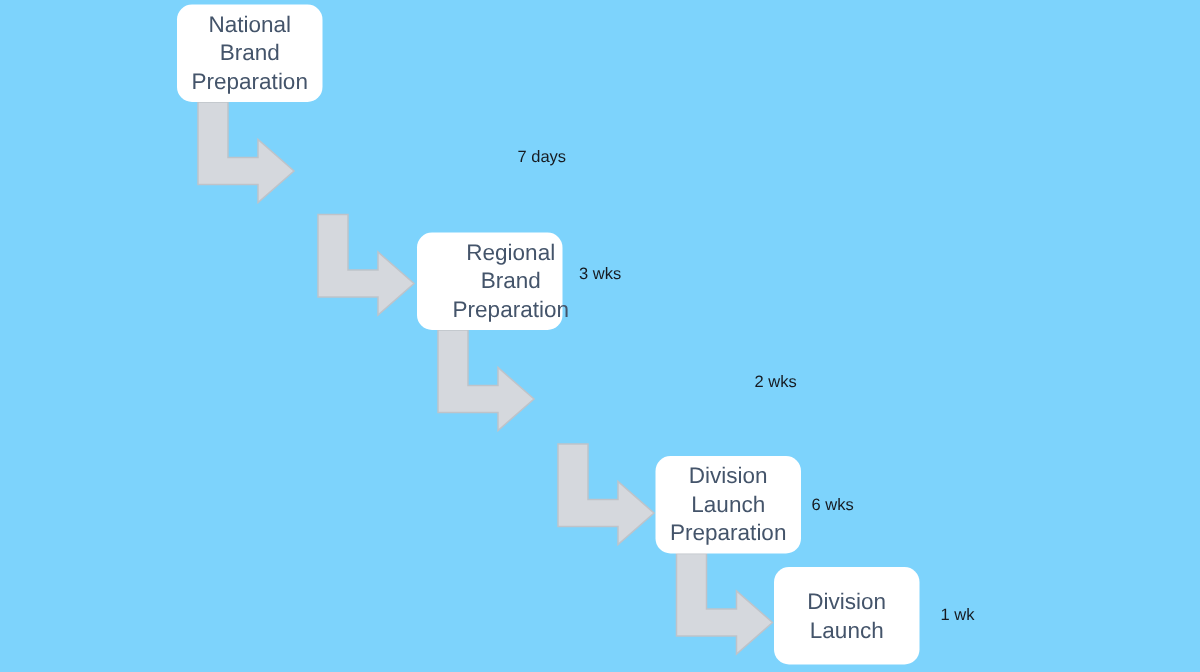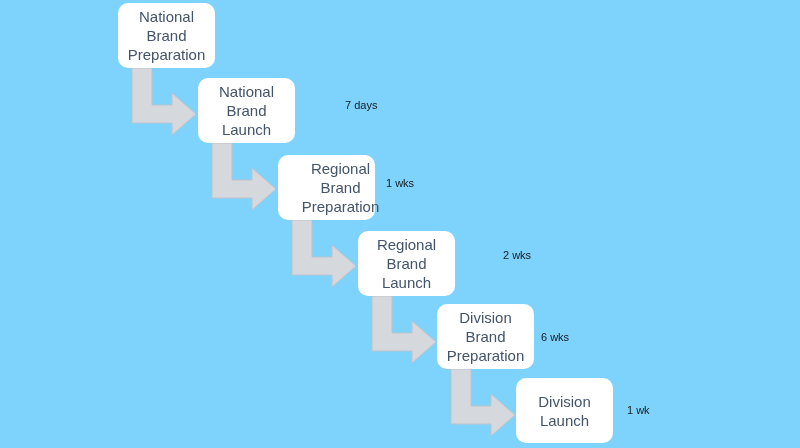--- a/index.html
+++ b/index.html
@@ -58,39 +58,33 @@
     <polygon points="212,143 232,143 232,180 252,180 252,168 276,189 252,210 252,198 212,198" fill="#d5d8dd" stroke="#bfc3c9" stroke-width="1"></polygon>
     <polygon points="292,220 312,220 312,257 332,257 332,245 356,266 332,287 332,275 292,275" fill="#d5d8dd" stroke="#bfc3c9" stroke-width="1"></polygon>
     <polygon points="372,296 392,296 392,333 412,333 412,321 436,342 412,363 412,351 372,351" fill="#d5d8dd" stroke="#bfc3c9" stroke-width="1"></polygon>
     <polygon points="451,369 471,369 471,406 491,406 491,394 515,415 491,436 491,424 451,424" fill="#d5d8dd" stroke="#bfc3c9" stroke-width="1"></polygon>
   </svg>
 
   <div class="node" style="left:118px; top:3px;">
     <span class="node-label">National Brand Preparation</span>
   </div>
 
-  <div class="node" style="left:198px; top:78px;">
-    <span class="node-label">National Brand Launch</span>
-  </div>
 
   <div class="node" style="left:278px; top:155px;padding-left:34px;">
     <span class="node-label">Regional Brand Preparation</span>
   </div>
 
-  <div class="node" style="left:358px; top:231px;">
-    <span class="node-label">Regional Brand Launch</span>
-  </div>
 
   <div class="node" style="left:437px; top:304px;">
-    <span class="node-label">Division Brand Preparation</span>
+    <span class="node-label">Division Launch Preparation</span>
   </div>
 
   <div class="node" style="left:516px; top:378px;">
     <span class="node-label">Division Launch</span>
   </div>
 
   <span class="annotation" style="left:306px; top:99px;margin-left:39px;">7 days</span>
-  <span class="annotation" style="left:386px; top:177px;">1 wks</span>
+  <span class="annotation" style="left:386px; top:177px;">3 wks</span>
   <span class="annotation" style="left:460px; top:249px;margin-left:43px;">2 wks</span>
   <span class="annotation" style="left:541px; top:331px;">6 wks</span>
   <span class="annotation" style="left:627px; top:404px;">1 wk</span>
 
 </div>
 
 </body></html>

